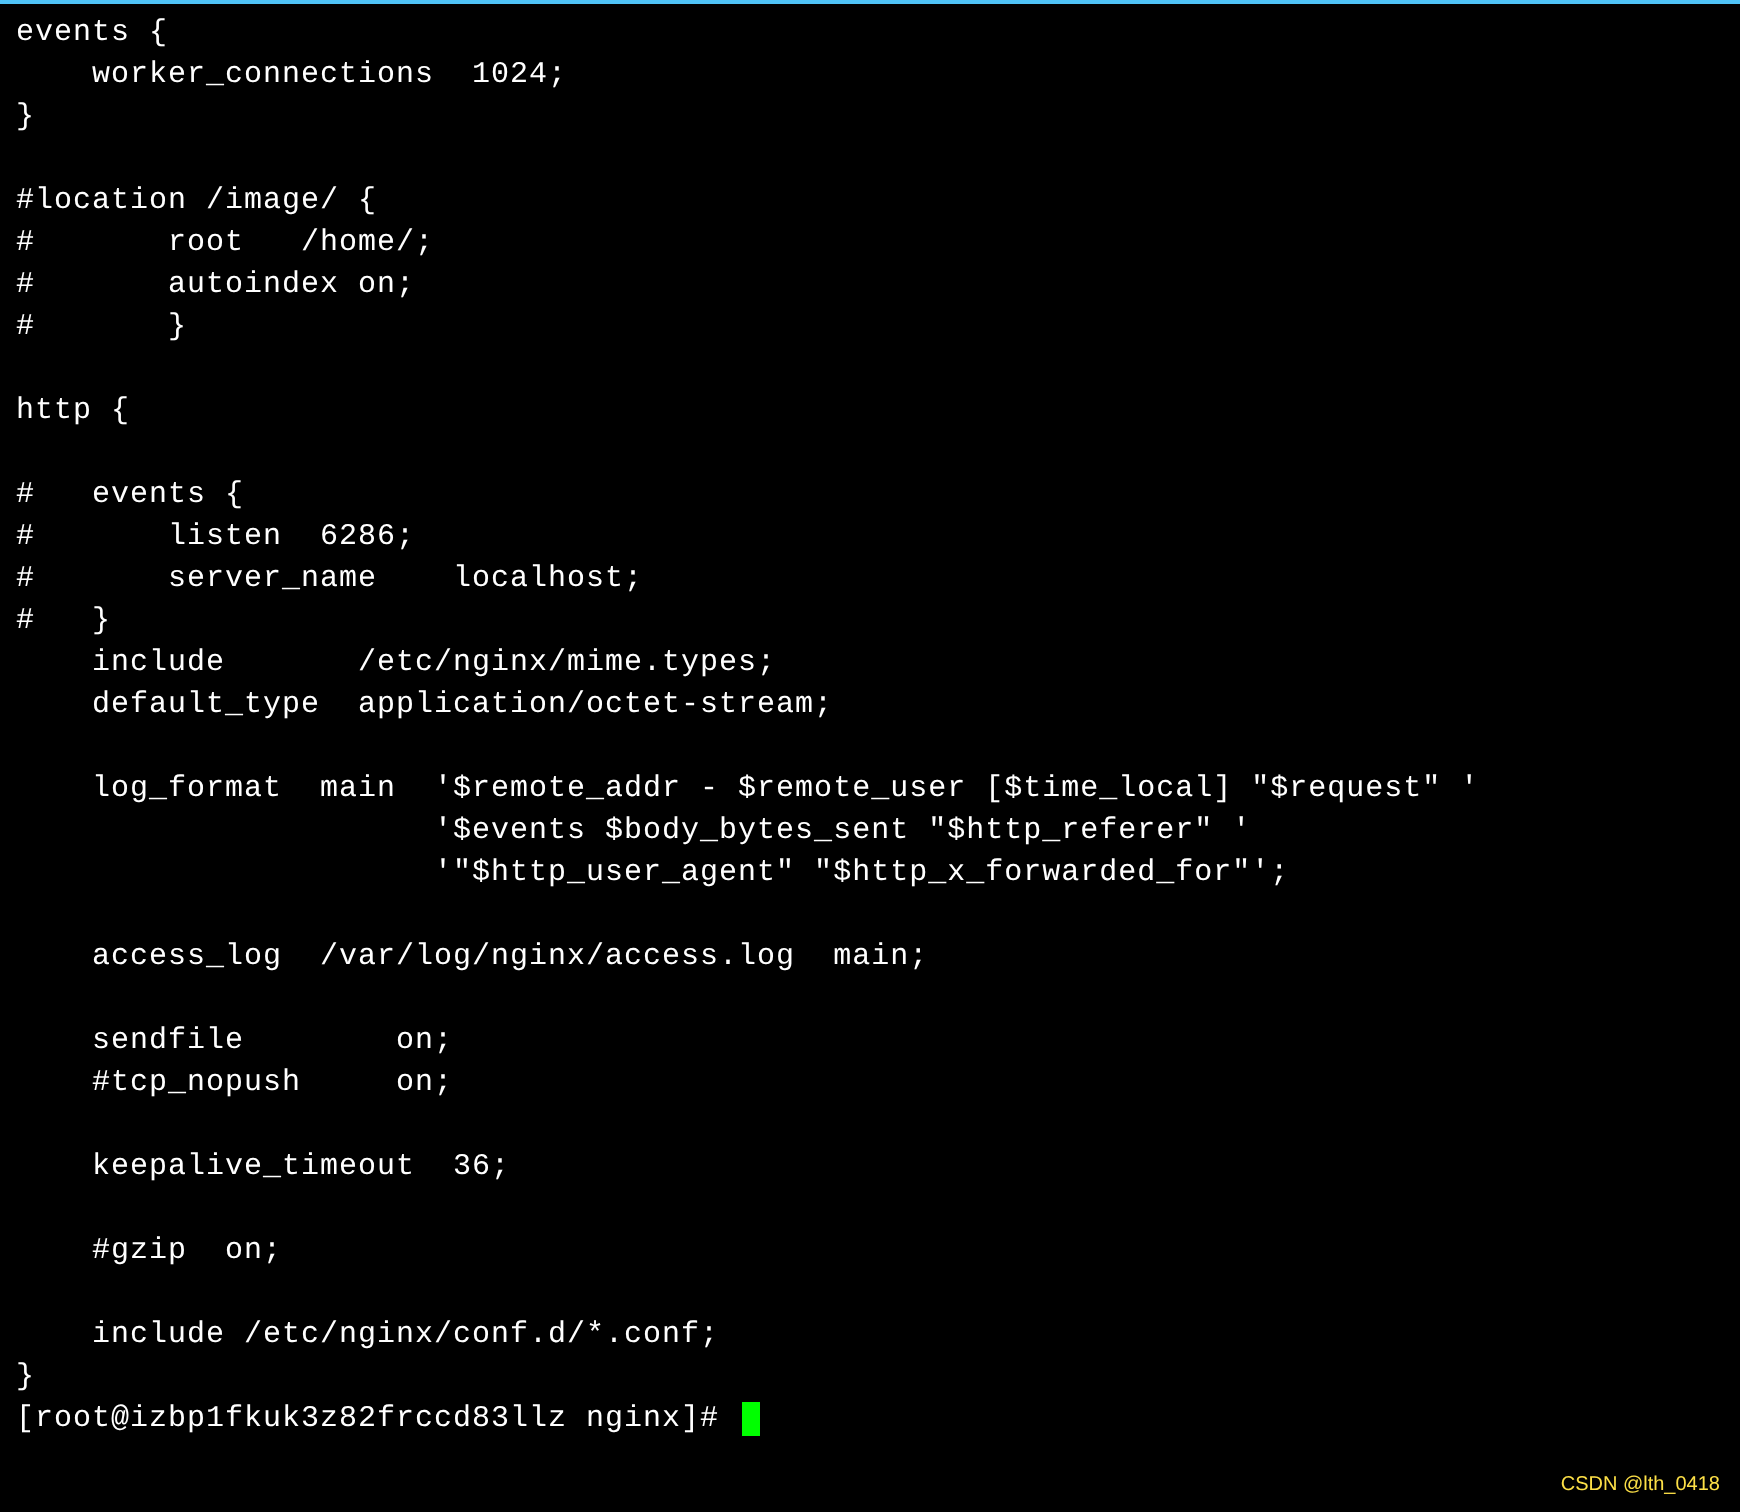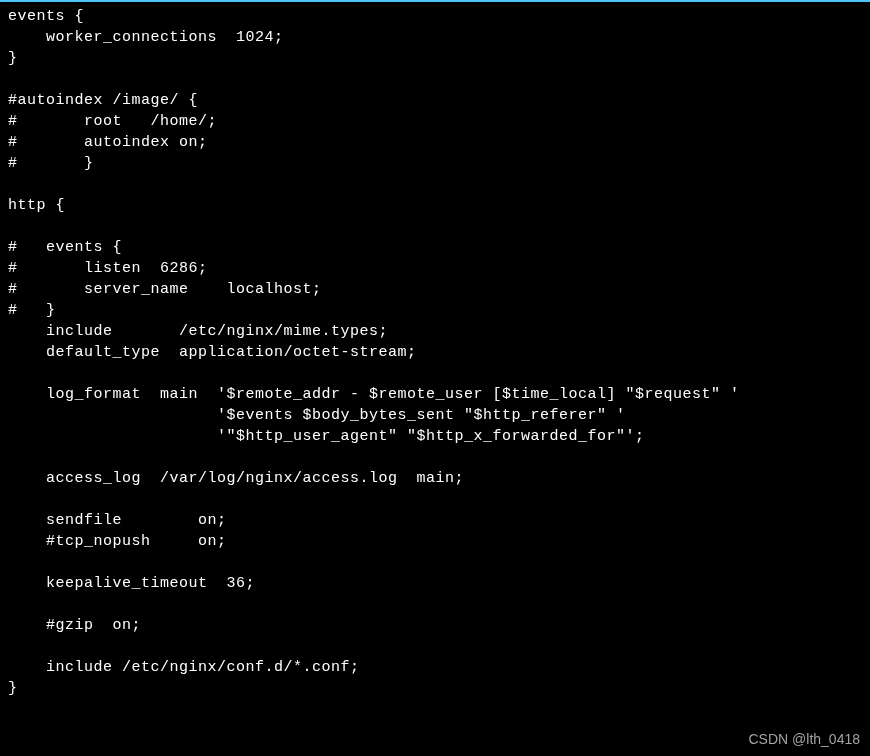--- a/index.html
+++ b/index.html
@@ -32,34 +32,34 @@
       display: inline-block;
       width: 9px;
       height: 17px;
       background: #00ff00;
       margin-left: 2px;
     }
     .watermark {
       position: absolute;
       bottom: 6px;
       right: 10px;
-      color: #a3a3a3;
-      font-size: 14px;
+      color: #fde047;
+      font-size: 10px;
       font-family: Arial, sans-serif;
       letter-spacing: 0;
     }
   </style>
 </head>
 <body>
 
 <div class="terminal-content"><span>events {</span>
 <span>    worker_connections  1024;</span>
 <span>}</span>
 <span></span>
-<span>#autoindex /image/ {</span>
+<span>#location /image/ {</span>
 <span>#       root   /home/;</span>
 <span>#       autoindex on;</span>
 <span>#       }</span>
 <span></span>
 <span>http {</span>
 <span></span>
 <span>#   events {</span>
 <span>#       listen  6286;</span>
 <span>#       server_name    localhost;</span>
 <span>#   }</span>
@@ -74,15 +74,15 @@
 <span></span>
 <span>    sendfile        on;</span>
 <span>    #tcp_nopush     on;</span>
 <span></span>
 <span>    keepalive_timeout  36;</span>
 <span></span>
 <span>    #gzip  on;</span>
 <span></span>
 <span>    include /etc/nginx/conf.d/*.conf;</span>
 <span>}</span>
-</div>
+<span class="prompt-line"><span>[root@izbp1fkuk3z82frccd83llz nginx]# </span><span class="cursor"></span></span></div>
 
 <div class="watermark">CSDN @lth_0418</div>
 
 </body></html>

